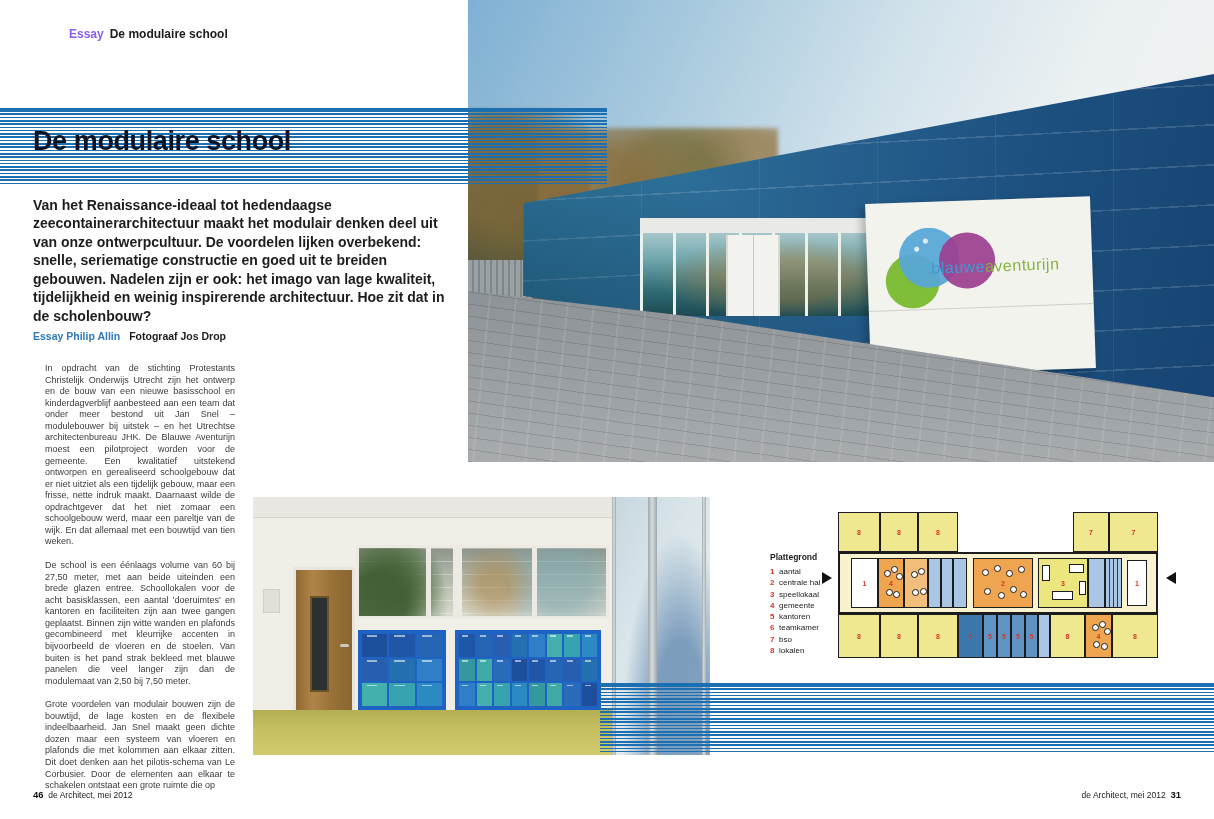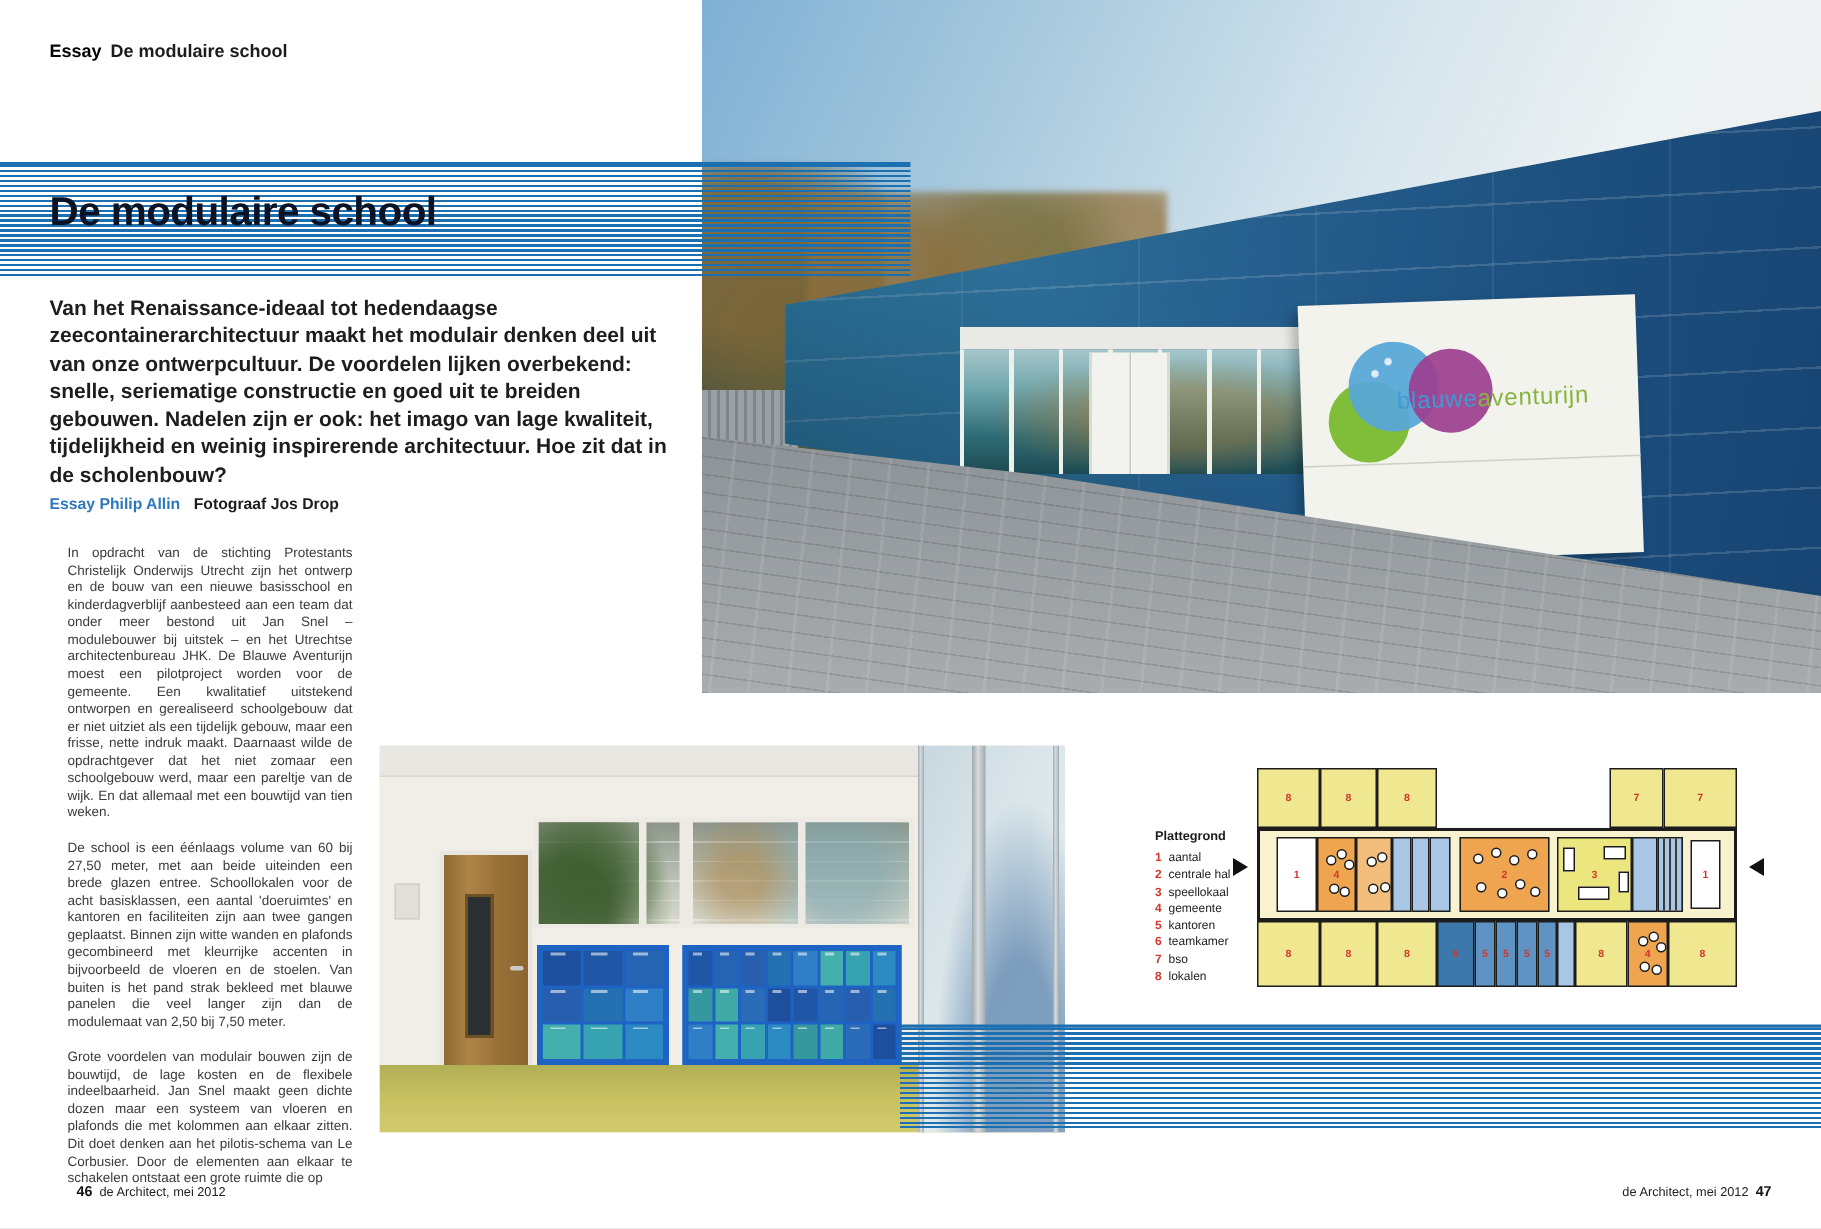--- a/index.html
+++ b/index.html
@@ -5,21 +5,21 @@
   html,body{margin:0;padding:0;background:#d8d8d8;}
   .spread{
     position:relative;width:1214px;height:819px;background:#ffffff;
     overflow:hidden;font-family:"Liberation Sans",sans-serif;
     -webkit-font-smoothing:antialiased;
   }
   .abs{position:absolute;}
 
   
   .kicker{left:33px;top:27px;font-size:12px;font-weight:bold;z-index:7;}
-  .kicker .k1{color:#000000;margin-right:6px;}
+  .kicker .k1{color:#8b5cf6;margin-right:6px;margin-left:36px;}
   .kicker .k2{color:#1c1c1c;}
 
   .stripe-band{
     background:repeating-linear-gradient(180deg,
       #1c6fb0 0px,#1c6fb0 1.6px,
       rgba(255,255,255,0) 1.6px,rgba(255,255,255,0) 3.3px);
     border-top:2px solid #1c6fb0;z-index:5;
   }
   .band-title{left:0;top:108px;width:607px;height:74px;}
   .band-bottom{left:600px;top:683px;width:614px;height:67px;}
@@ -36,21 +36,21 @@
   .byline .author{color:#2e79bd;margin-right:9px;}
   .byline .photog{color:#1d1d1d;}
   .bodycol{
     left:33px;top:351px;width:214px;z-index:6;
     font-size:9px;line-height:1.285;color:#3b3b3b;text-align:justify;
   }
   .bodycol p{margin:12px;}
 
   .footer{top:789px;z-index:7;font-size:8.5px;color:#222;}
   .footer b{font-size:9.5px;color:#111;}
-  .footer-left{left:51px;}
+  .footer-left{left:33px;}
   .footer-right{right:33px;text-align:right;}
 
   
   .main-photo{left:468px;top:0;width:746px;height:462px;overflow:hidden;z-index:1;
     background:linear-gradient(115deg,#7fb0d4 0%,#a9cade 25%,#d3e3ec 48%,#ecf1f2 68%,#f2f2ef 100%);}
   .trees-left{left:-8px;top:110px;width:130px;height:210px;filter:blur(2px);
     background:
       radial-gradient(circle at 30% 30%,rgba(122,102,58,.95) 0 28%,rgba(122,102,58,0) 60%),
       radial-gradient(circle at 70% 45%,rgba(96,92,52,.9) 0 30%,rgba(96,92,52,0) 62%),
       radial-gradient(circle at 40% 75%,rgba(74,74,44,.9) 0 34%,rgba(74,74,44,0) 65%);}
@@ -370,16 +370,16 @@
       </div>
       <div class="room" style="left: 274px; top: 104px; width: 46px; height: 44px; background: rgb(240, 232, 145);">
         <span class="room-label">8</span>
       </div>
     </div>
 
   <div class="abs footer footer-left">
     <b>46</b>&nbsp;&nbsp;<span>de Architect, mei 2012</span>
   </div>
   <div class="abs footer footer-right">
-    <span>de Architect, mei 2012</span>&nbsp;&nbsp;<b>47</b>
+    <span>de Architect, mei 2012</span>&nbsp;&nbsp;<b>31</b>
   </div>
 
 </div>
 
 </body></html>

